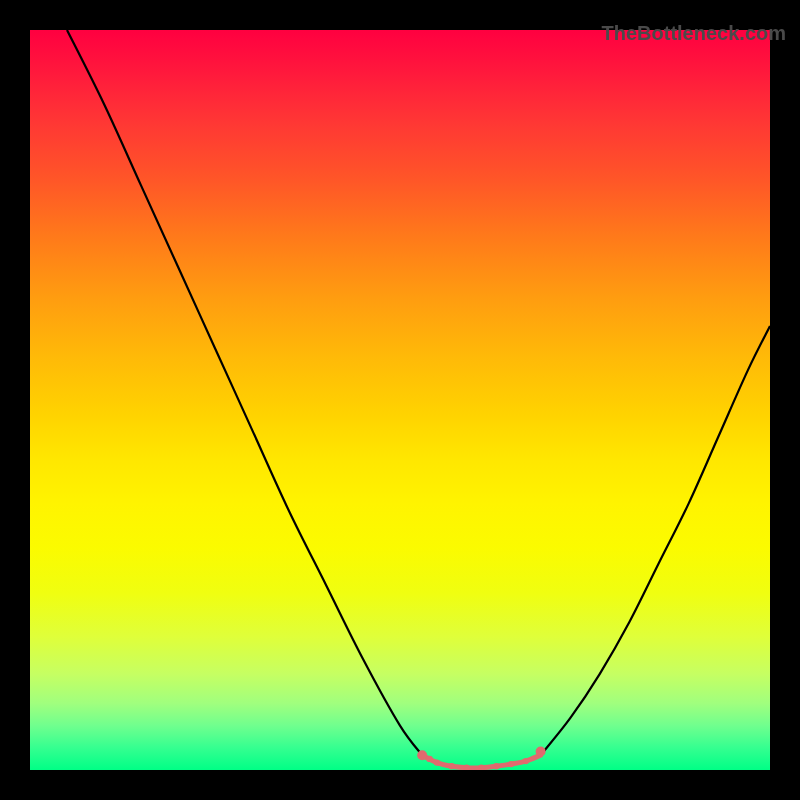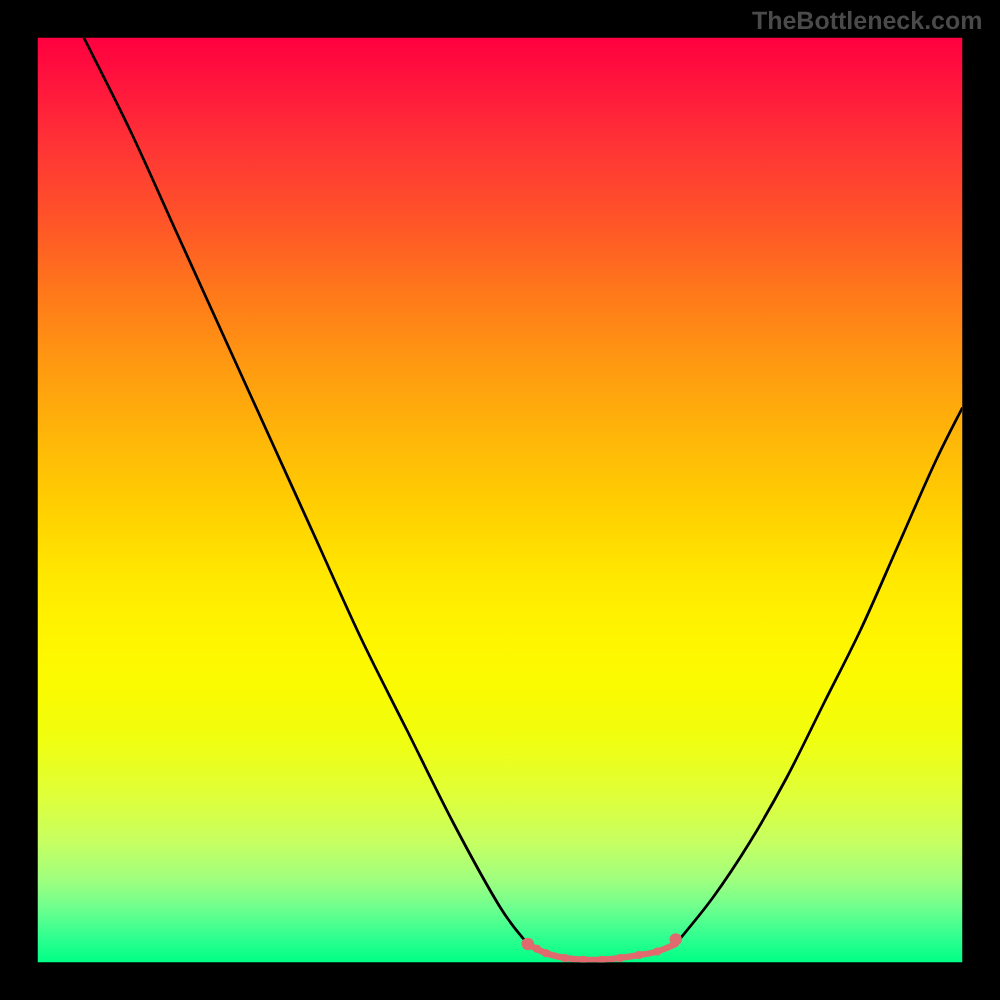--- a/index.html
+++ b/index.html
@@ -6,21 +6,21 @@
   body {
     width: 800px;
     height: 800px;
     background: #000;
     position: relative;
     font-family: Arial, sans-serif;
     overflow: hidden;
   }
   .watermark {
     position: absolute;
-    top: 6px;
+    top: 22px;
     right: 14px;
     color: #4a4a4a;
     font-size: 20px;
     font-weight: bold;
     z-index: 10;
   }
   .plot-area {
     position: absolute;
     left: 30px;
     top: 30px;

